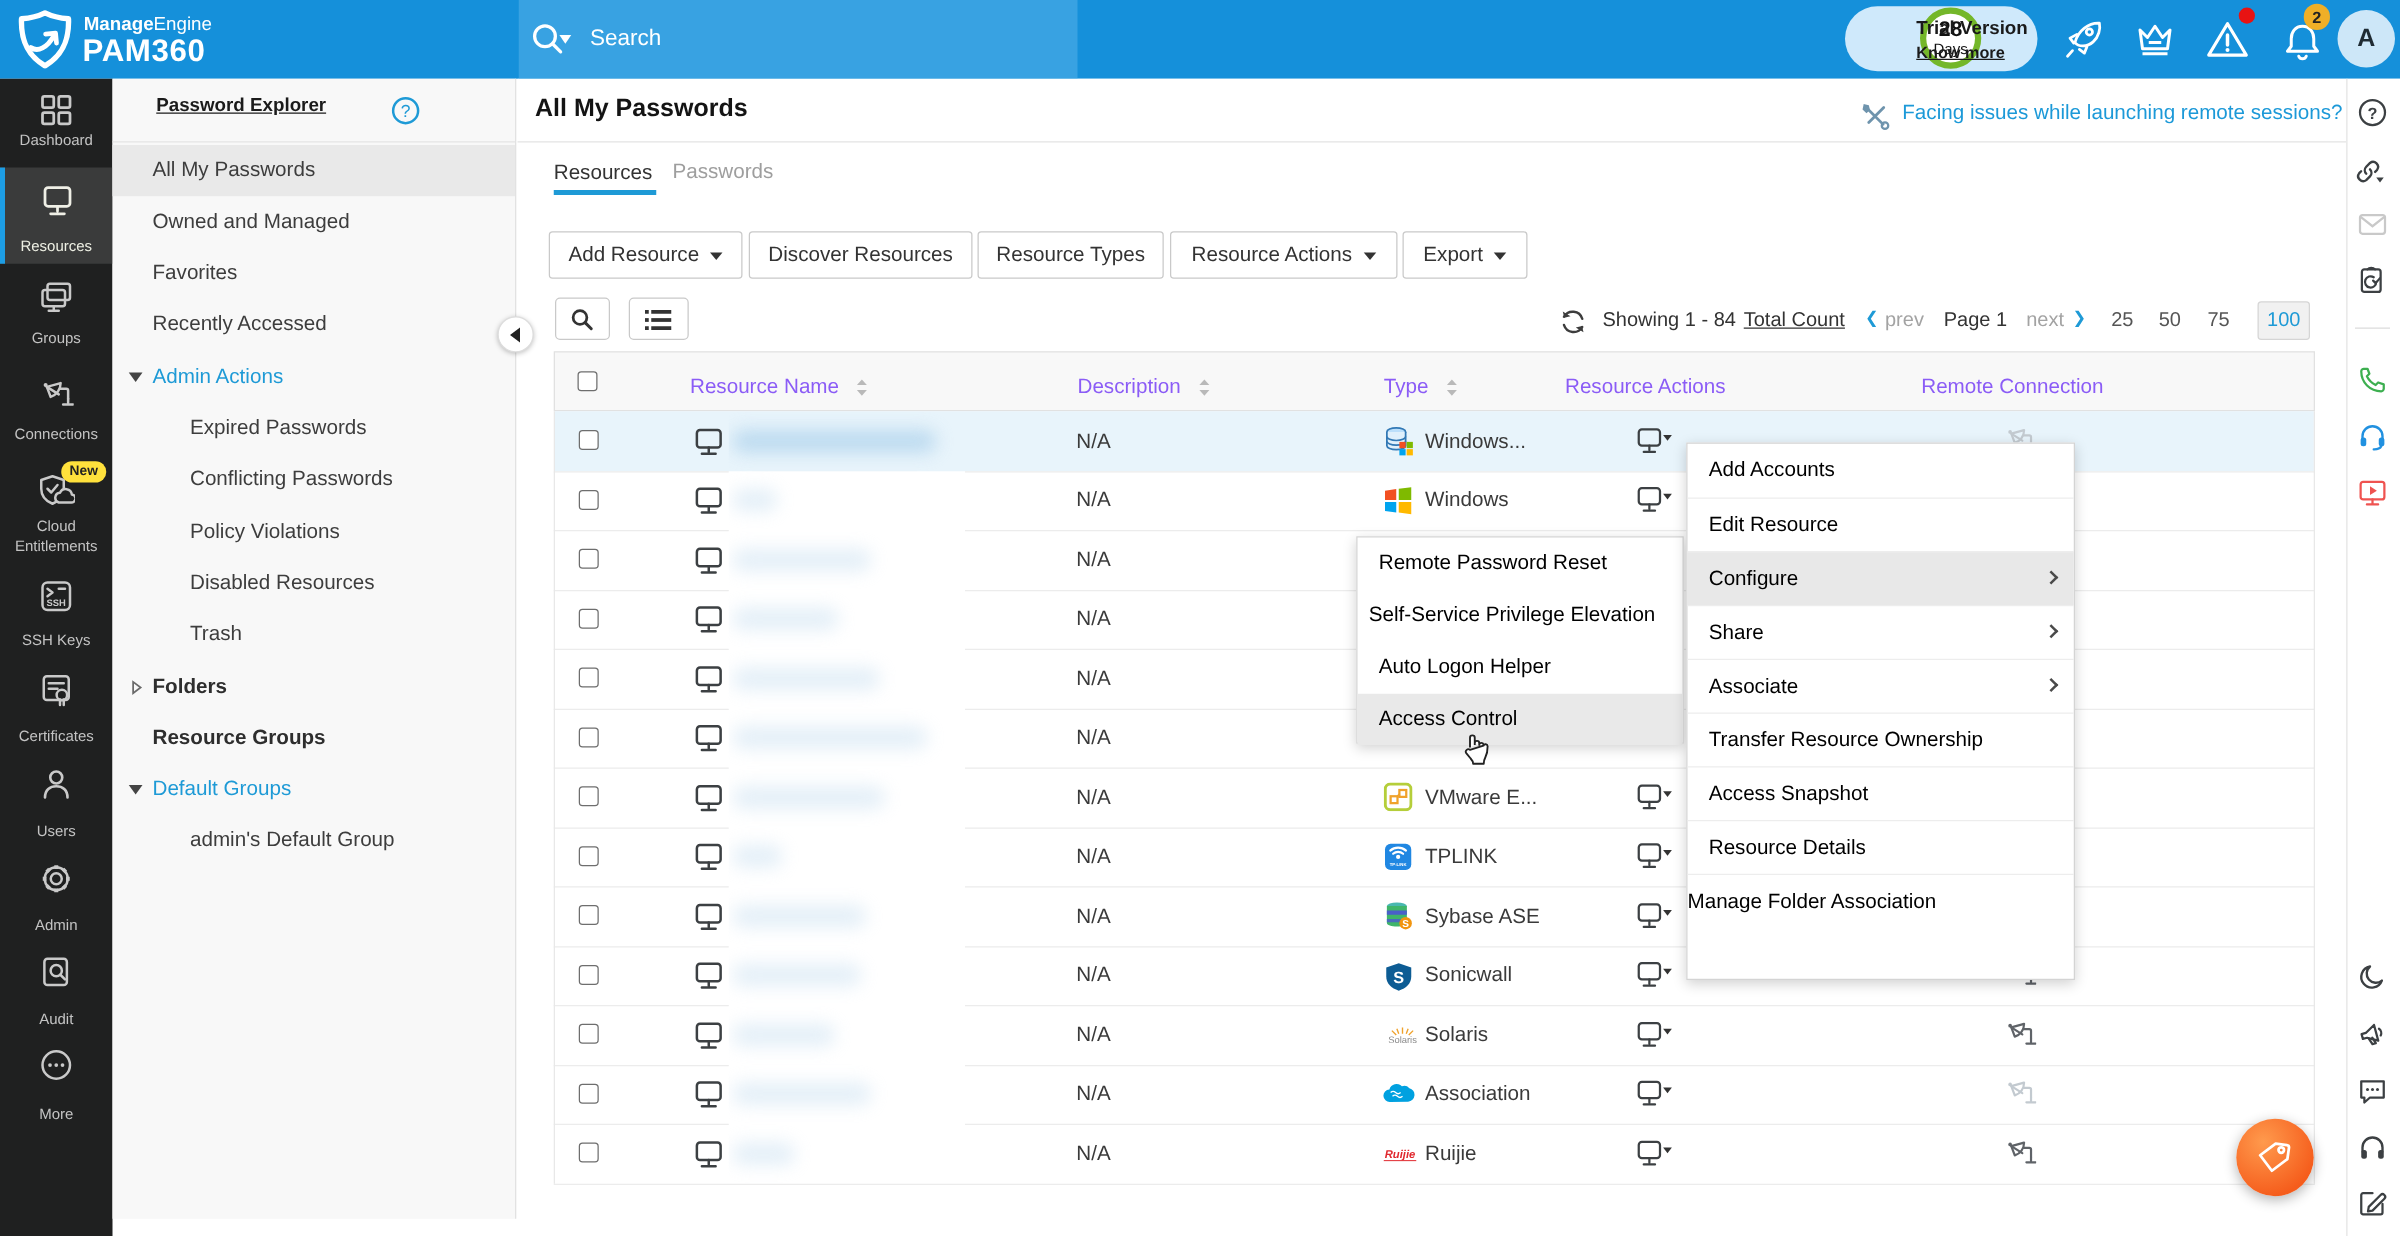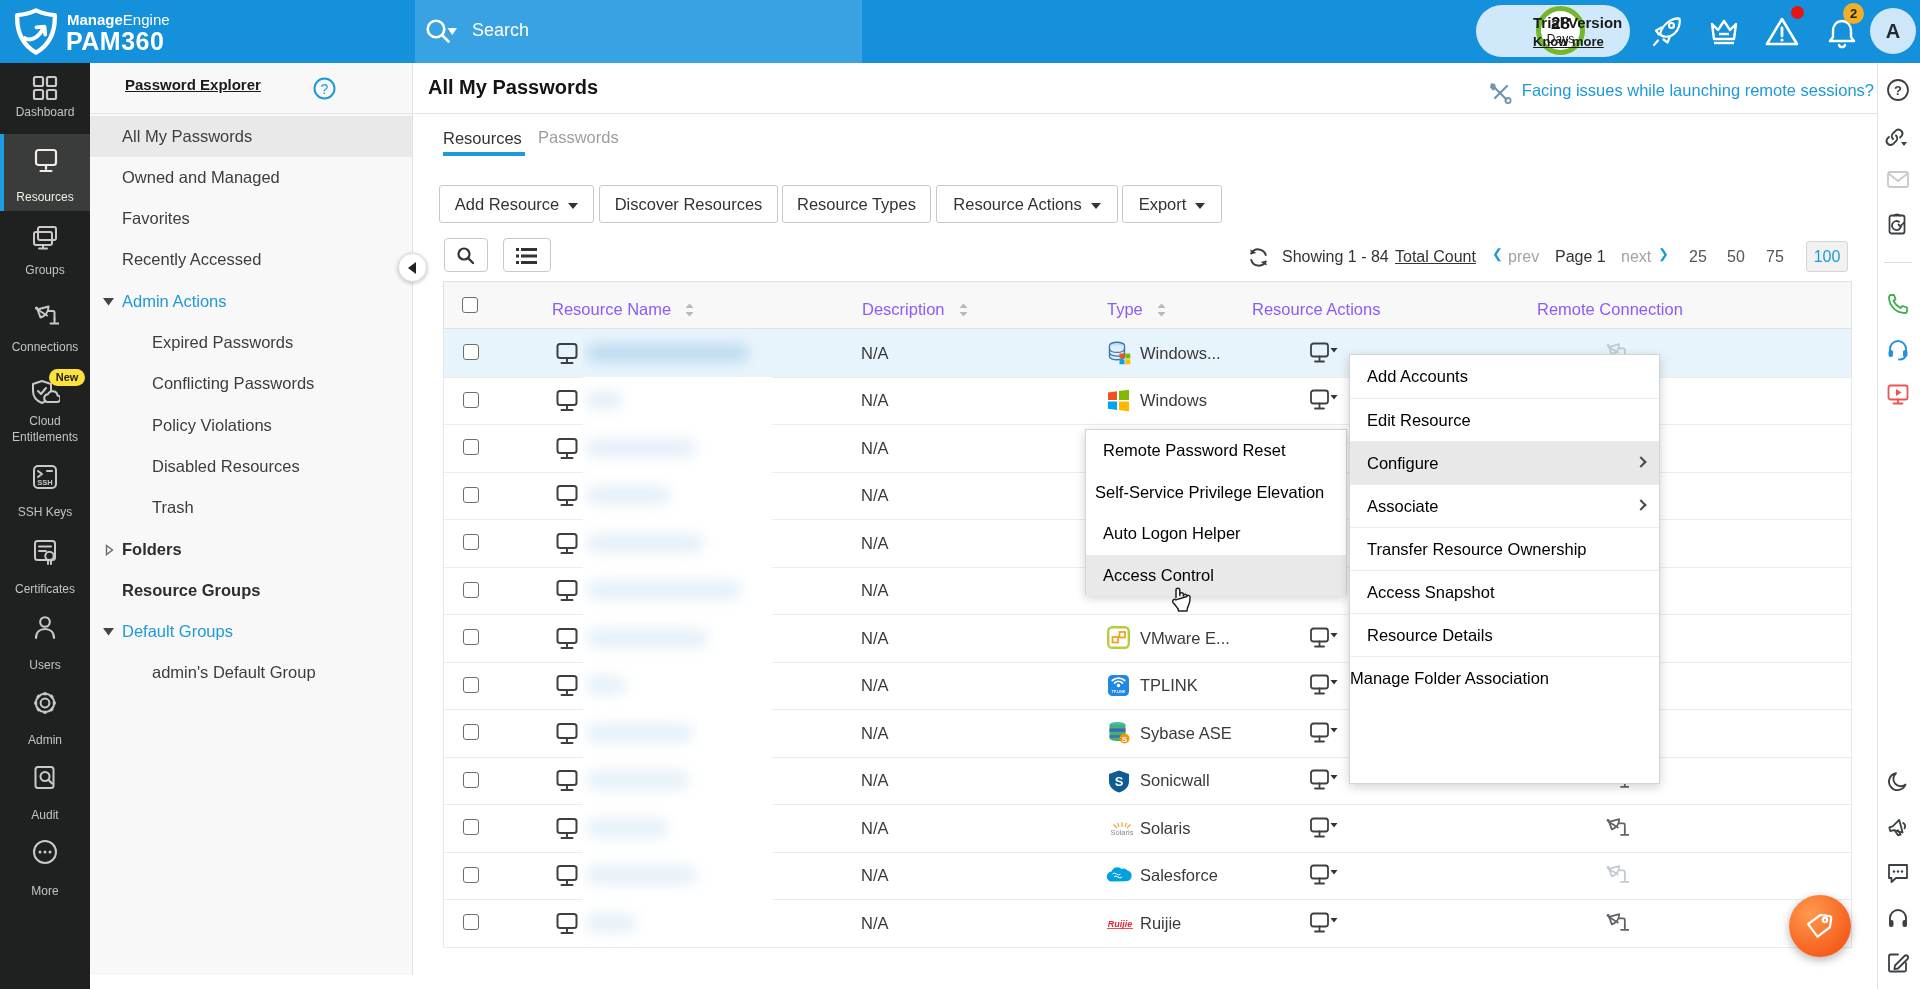--- a/index.html
+++ b/index.html
@@ -600,21 +600,21 @@
 <g fill="none" stroke="#3c4043" stroke-width="2" stroke-linejoin="round" stroke-linecap="round">
 <rect x="2.5" y="3" width="19" height="14" rx="2.5"></rect>
 <path d="M12 17 v3.6 M6.5 22 h11"></path>
 </g>
         </svg>
 <div class="na" style="top:576.2px">N/A</div>
 <svg class="abs" style="left:663px;top:574.75px" width="27" height="20" viewBox="0 0 27 20">
 <path d="M6 16.5 a5 5 0 0 1 -.5-10 a6 6 0 0 1 10-2.5 a5.5 5.5 0 0 1 6 1.5 a5.5 5.5 0 0 1 -1 10.8 Z" fill="#00a1e0"></path>
 <path d="M6.5 9 q2-2 4 0 q2 2 4 0 M8 12 q2-2 4 0 q2 2 4 0" stroke="#fff" stroke-width="1" fill="none"></path>
         </svg>
-<div class="tname" style="top:576.2px">Salesforce</div>
+<div class="tname" style="top:576.2px">Association</div>
 <svg class="abs" style="left:866px;top:573.25px" width="30" height="26" viewBox="0 0 30 26">
 <g fill="none" stroke="#3c4043" stroke-width="1.8" stroke-linejoin="round" stroke-linecap="round">
 <rect x="2" y="2.5" width="17" height="13" rx="2.5"></rect>
 <path d="M10.5 15.5 v3.4 M6 20.5 h9"></path>
 </g>
 <path d="M21.5 7 h7 l-3.5 4.5 Z" fill="#333"></path>
         </svg>
 <svg class="abs" style="left:1160px;top:571.25px" width="26" height="26" viewBox="0 0 28 28">
 <g fill="none" stroke="#c3cad0" stroke-width="1.9" stroke-linejoin="round" stroke-linecap="round">
 <path d="M6.5 8.5 L17.5 5.5 A 11.5 11.5 0 0 1 9.5 16.5 Z"></path>
@@ -678,20 +678,21 @@
 <div class="mi" style="height:41.5px;line-height:41.5px;padding-left:17px;">Auto Logon Helper</div>
 <div class="mi" style="height:41.5px;line-height:41.5px;padding-left:17px;background:#e9e9e9;">Access Control</div>
 </div>
 <svg class="abs" style="left:1168px;top:586px;z-index:65" width="25" height="27" viewBox="0 0 25 27">
 <path d="M8 12 V4.2 a1.9 1.9 0 0 1 3.8 0 V10 m0 -1.5 a1.8 1.8 0 0 1 3.6 0 V10.5 m0 -1 a1.8 1.8 0 0 1 3.4 0 V11 m0 -.5 a1.7 1.7 0 0 1 3.3 .5 c0 3.5 -.6 6.5 -1.8 8.8 -1 1.9 -1.3 3.2 -1.3 5.2 h-8.5 c0-1.5 -.6-2.7 -2-4.2 L5 16.5 a2 2 0 0 1 3-2.6 Z" fill="#fff" stroke="#222" stroke-width="1.5" stroke-linejoin="round"></path>
 </svg>
 <div class="menu" style="left:1349px;top:354px;width:311px;height:430px">
 <div class="mi" style="height:43px;line-height:42px;padding-left:17px;">Add Accounts</div>
 <div class="mi" style="height:43px;line-height:42px;padding-left:17px;border-top:1px solid #ededed;">Edit Resource</div>
 <div class="mi" style="height:43px;line-height:42px;padding-left:17px;background:#e8e8e8;border-top:1px solid #ededed;">Configure<span style="position:absolute;right:14px;top:16px;width:8px;height:8px;border-top:2px solid #4a4a4a;border-right:2px solid #4a4a4a;transform:rotate(45deg)"></span></div>
+<div class="mi" style="height:43px;line-height:42px;padding-left:17px;border-top:1px solid #ededed;">Share<span style="position:absolute;right:14px;top:16px;width:8px;height:8px;border-top:2px solid #4a4a4a;border-right:2px solid #4a4a4a;transform:rotate(45deg)"></span></div>
 <div class="mi" style="height:43px;line-height:42px;padding-left:17px;border-top:1px solid #ededed;">Associate<span style="position:absolute;right:14px;top:16px;width:8px;height:8px;border-top:2px solid #4a4a4a;border-right:2px solid #4a4a4a;transform:rotate(45deg)"></span></div>
 <div class="mi" style="height:43px;line-height:42px;padding-left:17px;border-top:1px solid #ededed;">Transfer Resource Ownership</div>
 <div class="mi" style="height:43px;line-height:42px;padding-left:17px;border-top:1px solid #ededed;">Access Snapshot</div>
 <div class="mi" style="height:43px;line-height:42px;padding-left:17px;border-top:1px solid #ededed;">Resource Details</div>
 <div class="mi" style="height:43px;line-height:42px;border-top:1px solid #ededed;">Manage Folder Association</div>
 </div>
     </div>
 
   <div id="rail"></div>
   <div id="railicons">

